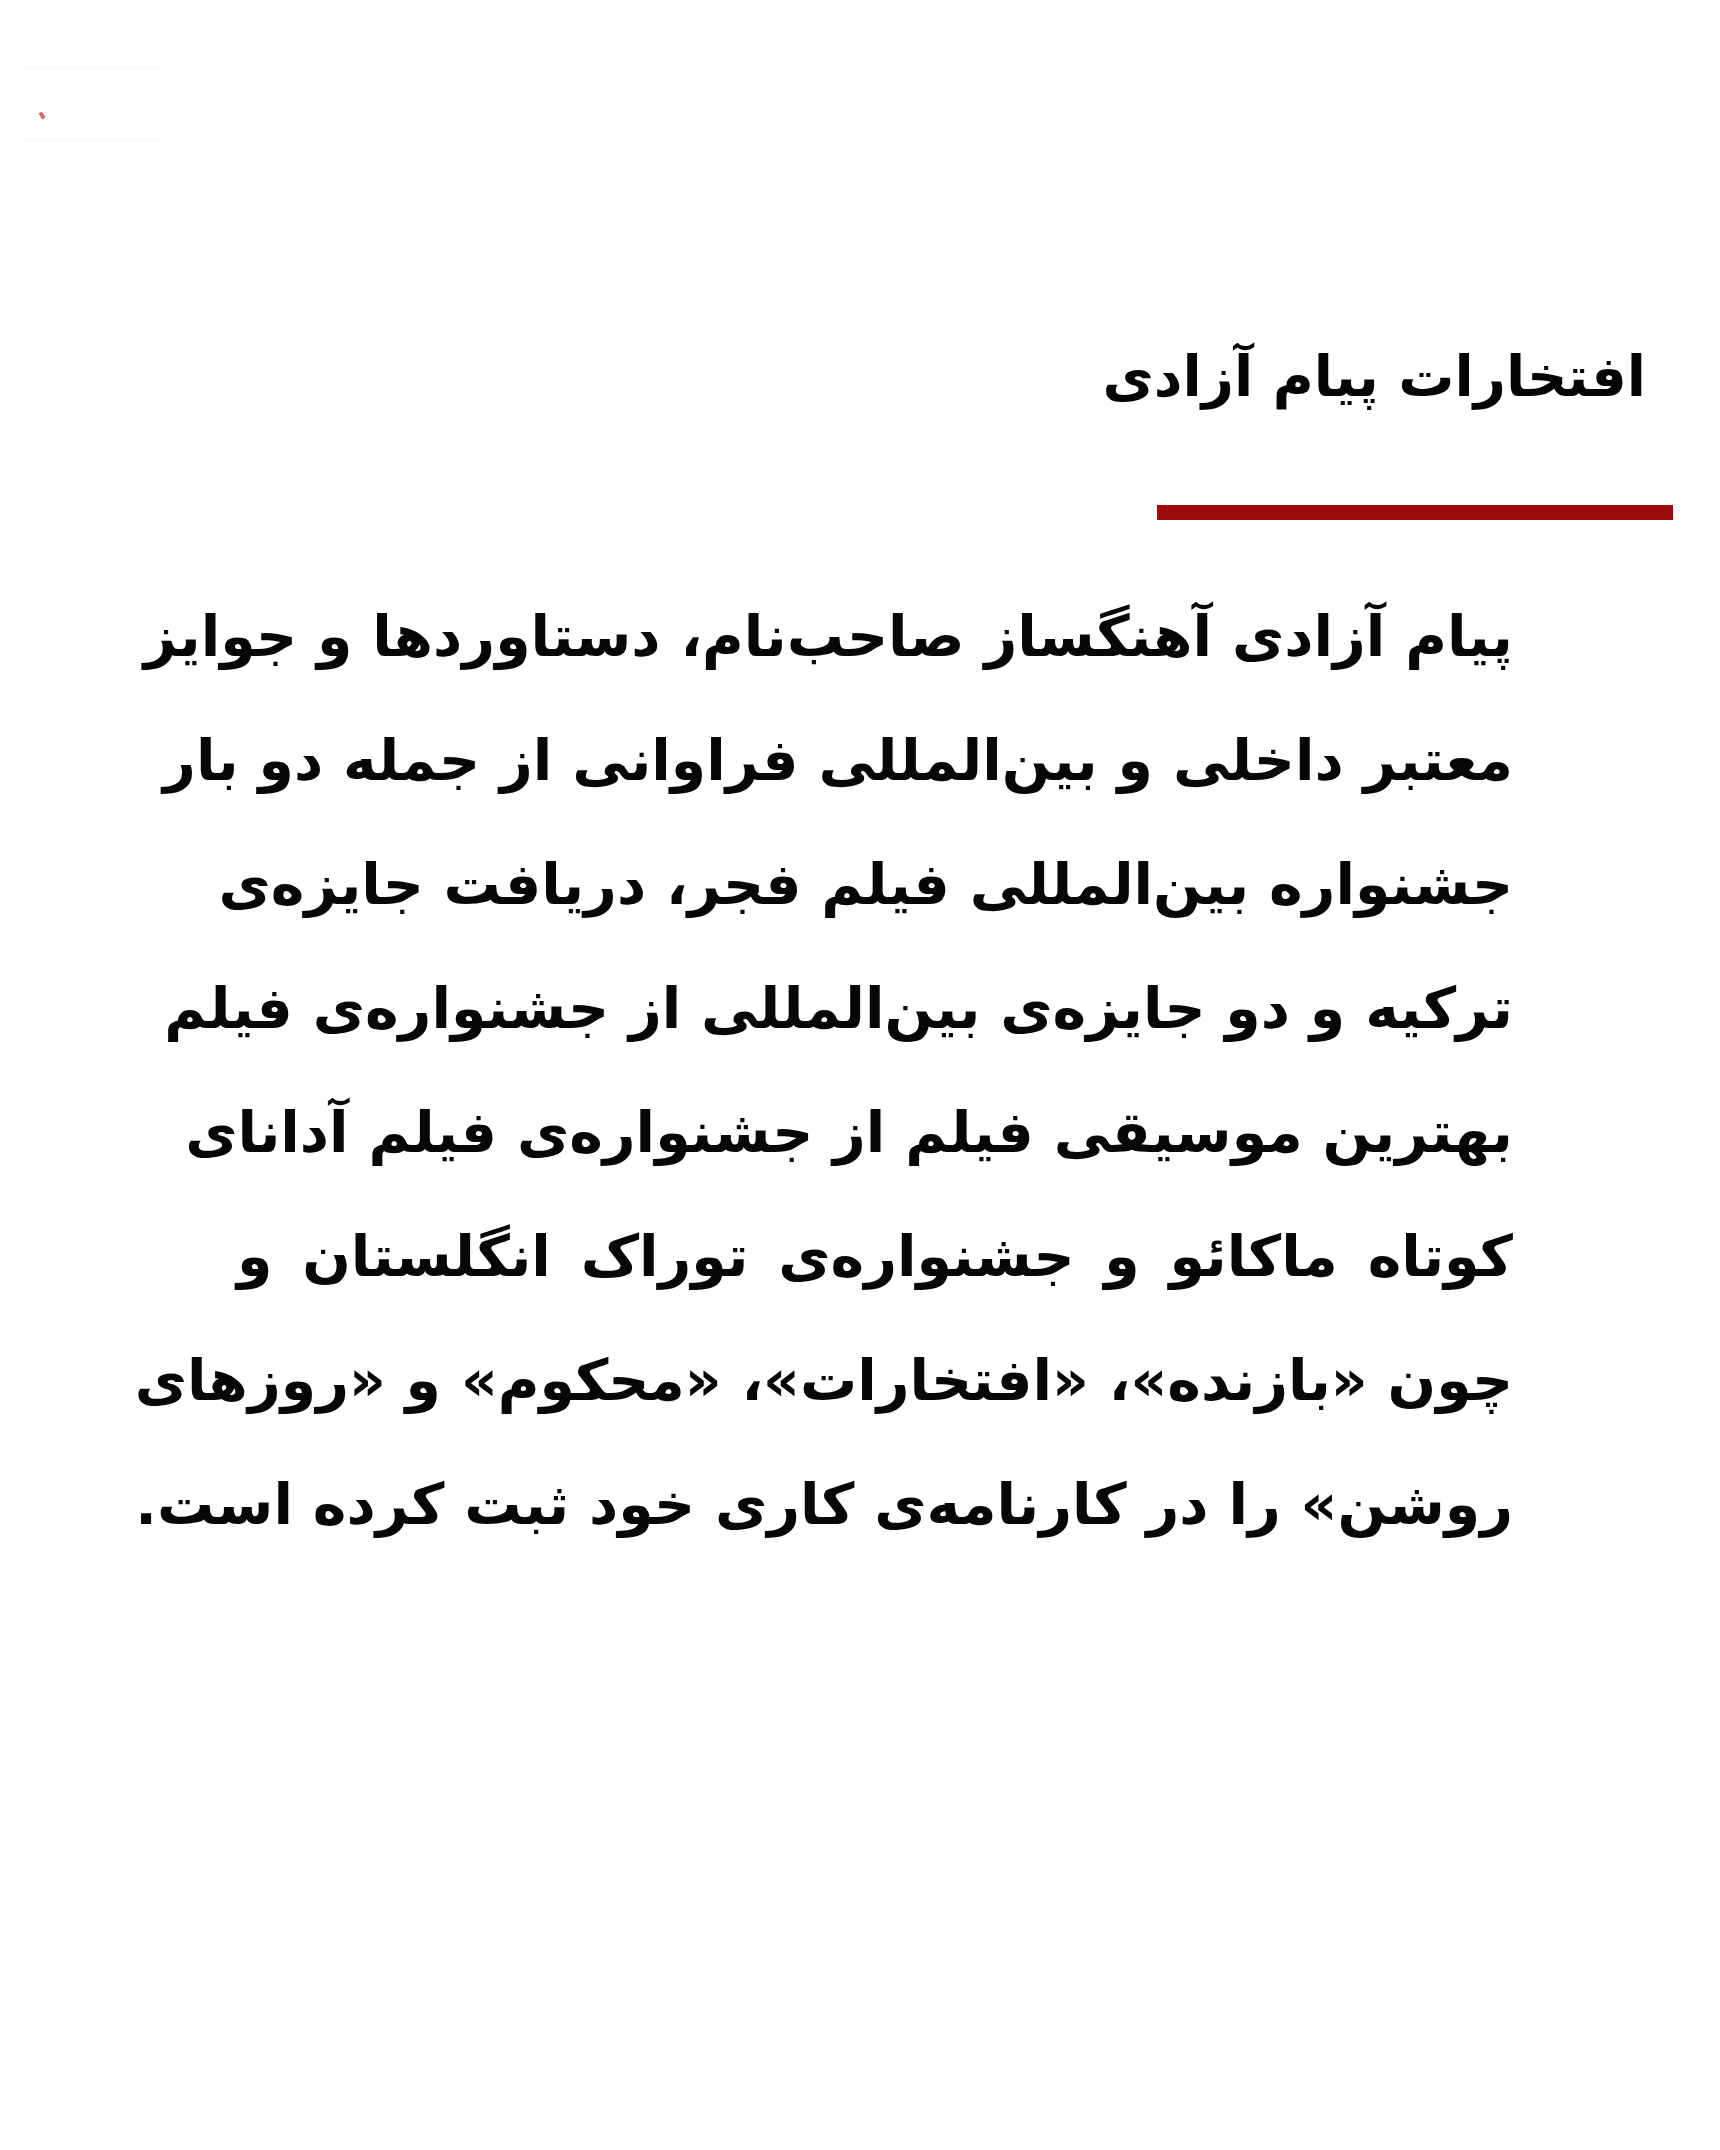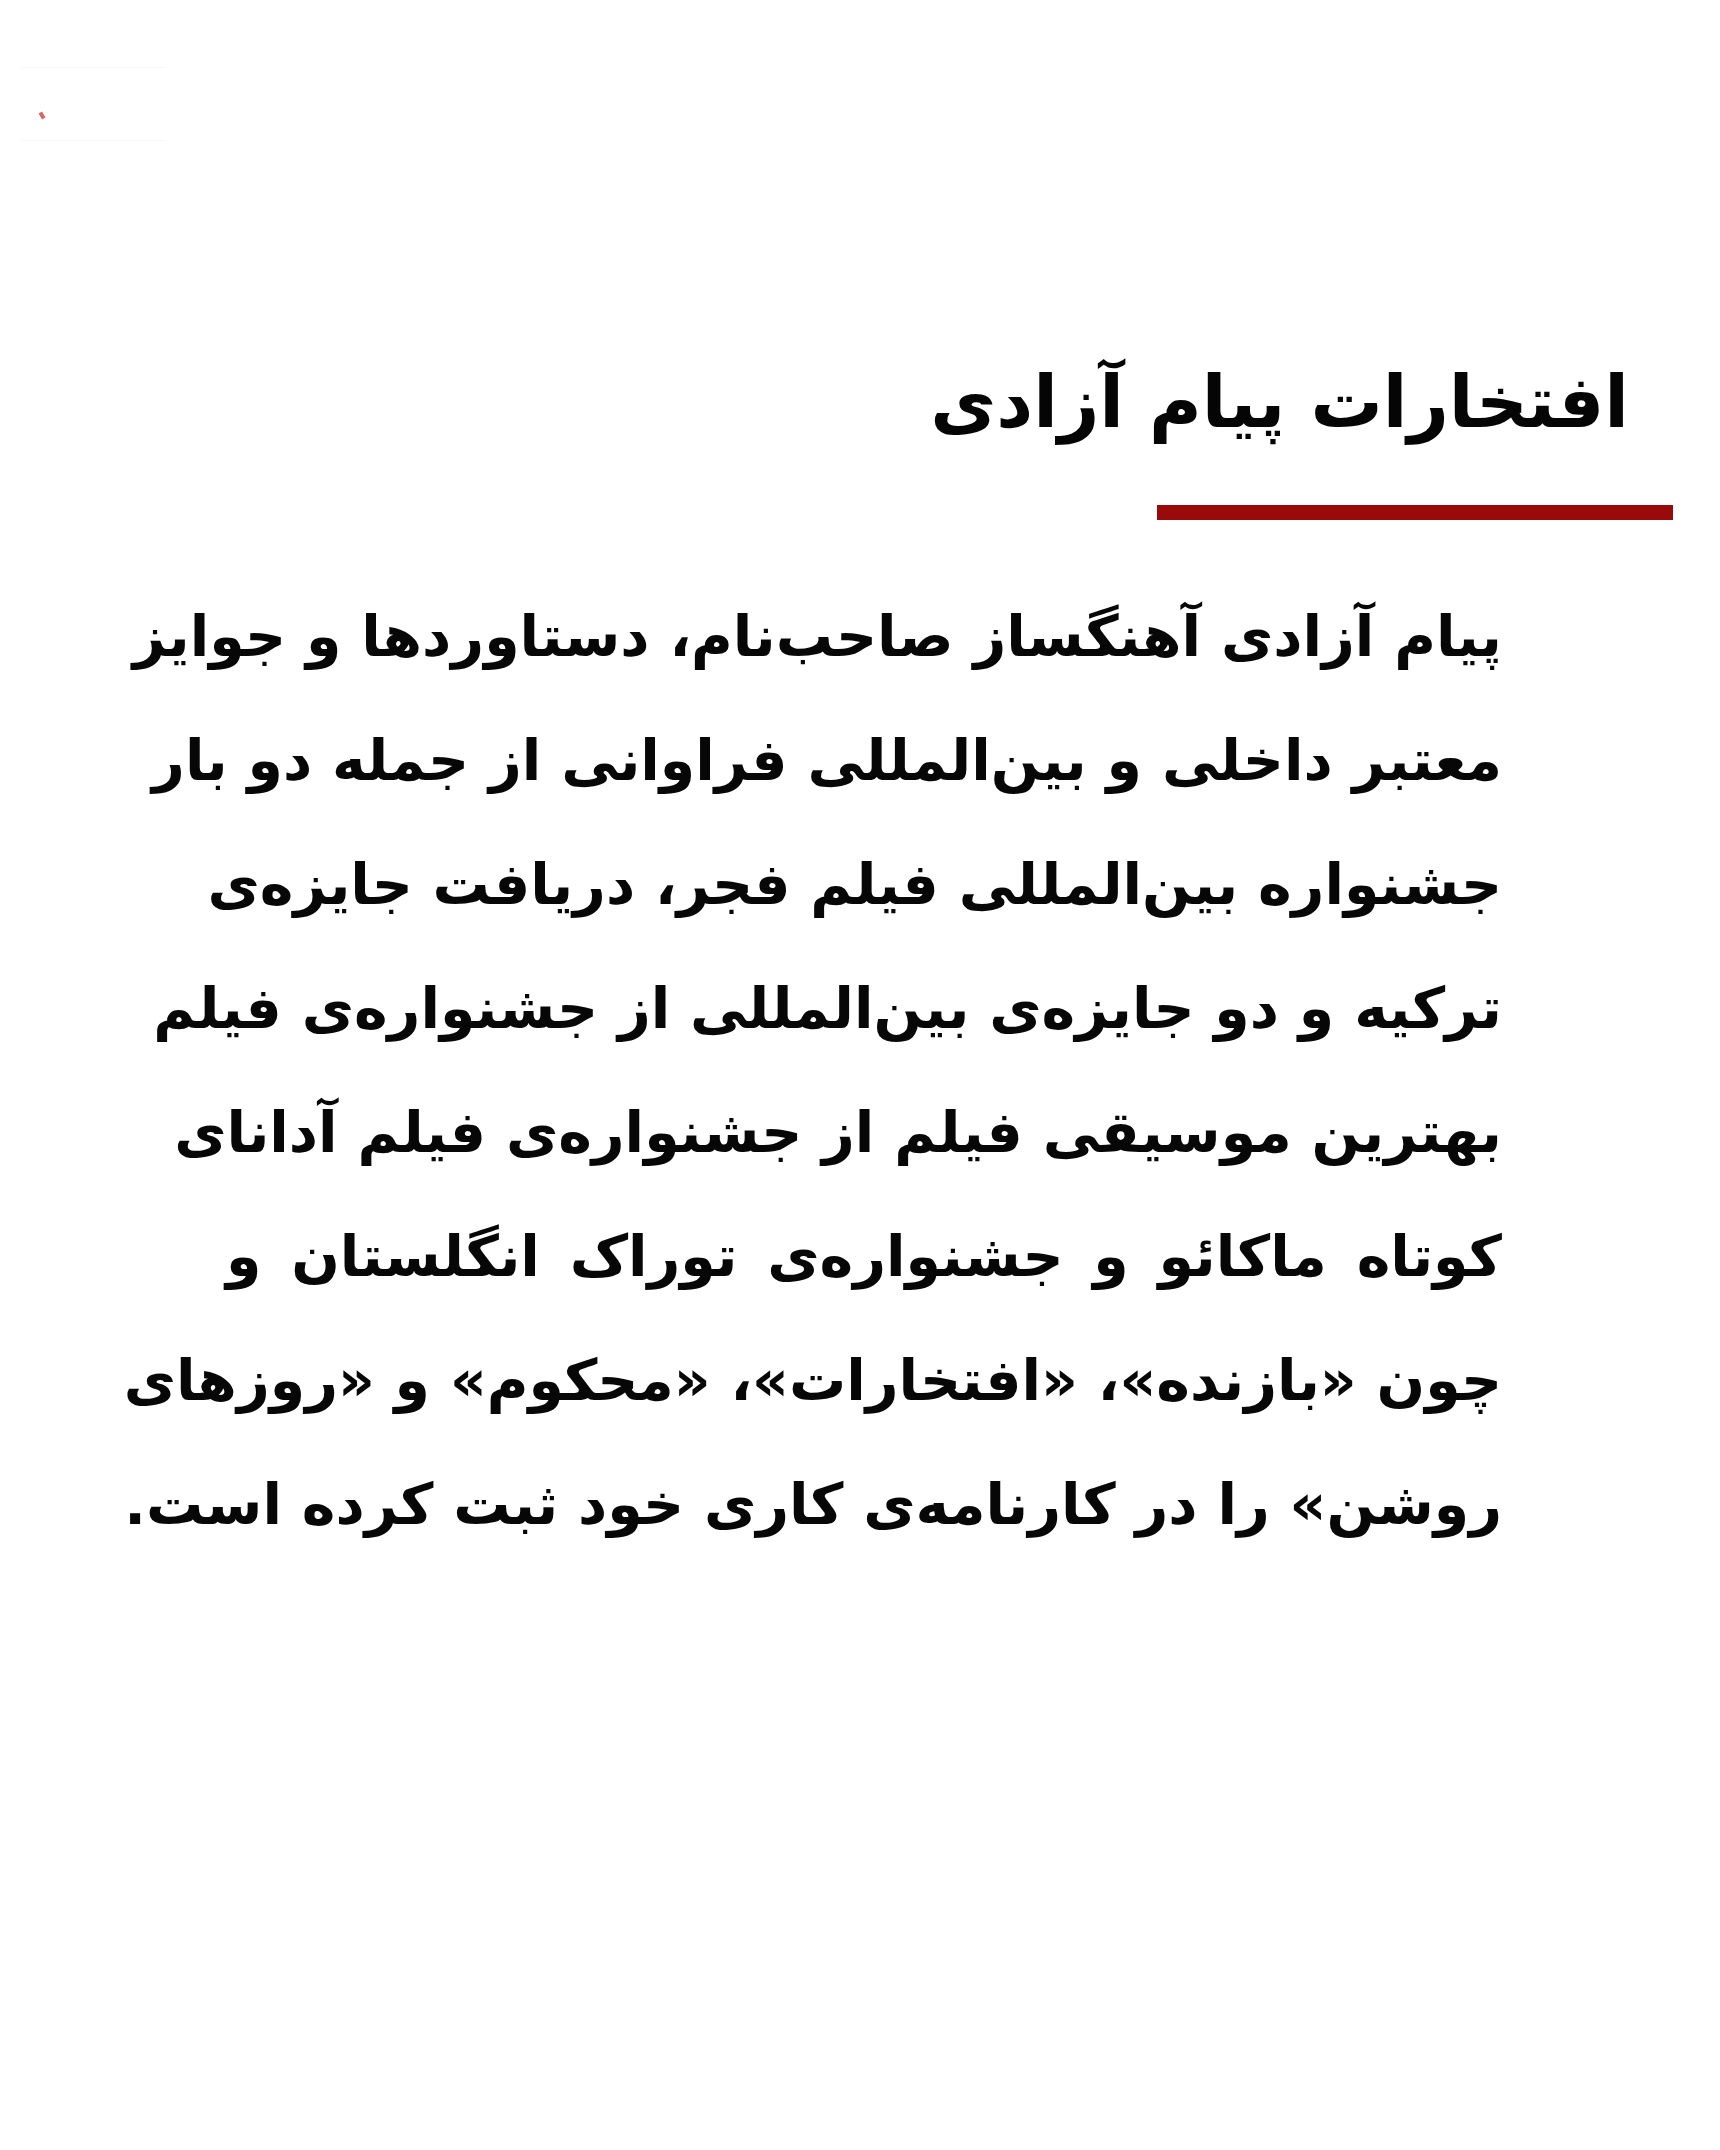--- a/index.html
+++ b/index.html
@@ -32,39 +32,39 @@
       width: 3.8px;
       height: 6.7px;
       background: #c62828;
       opacity: 0.7;
       transform: rotate(-30deg);
     }
     .title {
       position: absolute;
       right: 75px;
       top: 349px;
-      margin: 17px;
-      font-size: 72px;
+      margin: 0;
+      font-size: 56px;
       font-weight: 900;
       line-height: 1;
       letter-spacing: -1.9px;
       white-space: nowrap;
       color: #050505;
     }
     .title-underline {
       position: absolute;
       left: 1157px;
       top: 505px;
       width: 516px;
       height: 15.3px;
       background: #9b0a0a;
     }
     .body-text {
       position: absolute;
-      right: 219px;
+      right: 208px;
       top: 574px;
       width: 1276px;
     }
     .line {
       display: block;
       height: 124px;
       line-height: 124px;
       font-size: 57px;
       font-weight: bold;
       text-align: justify;

